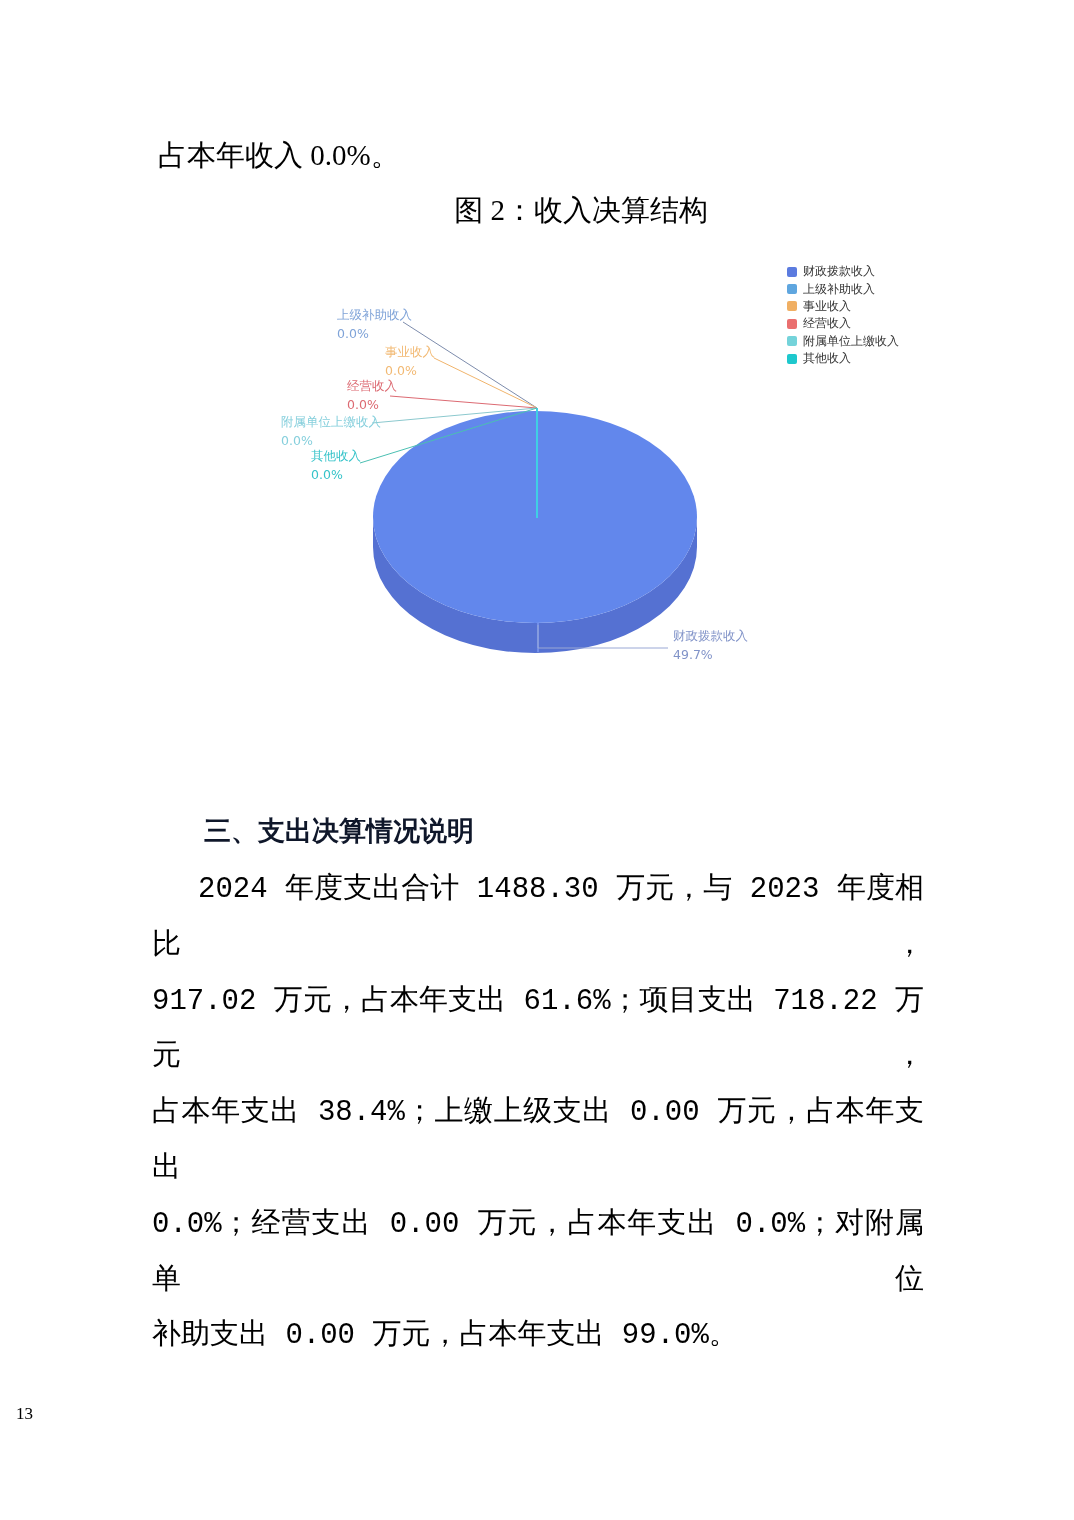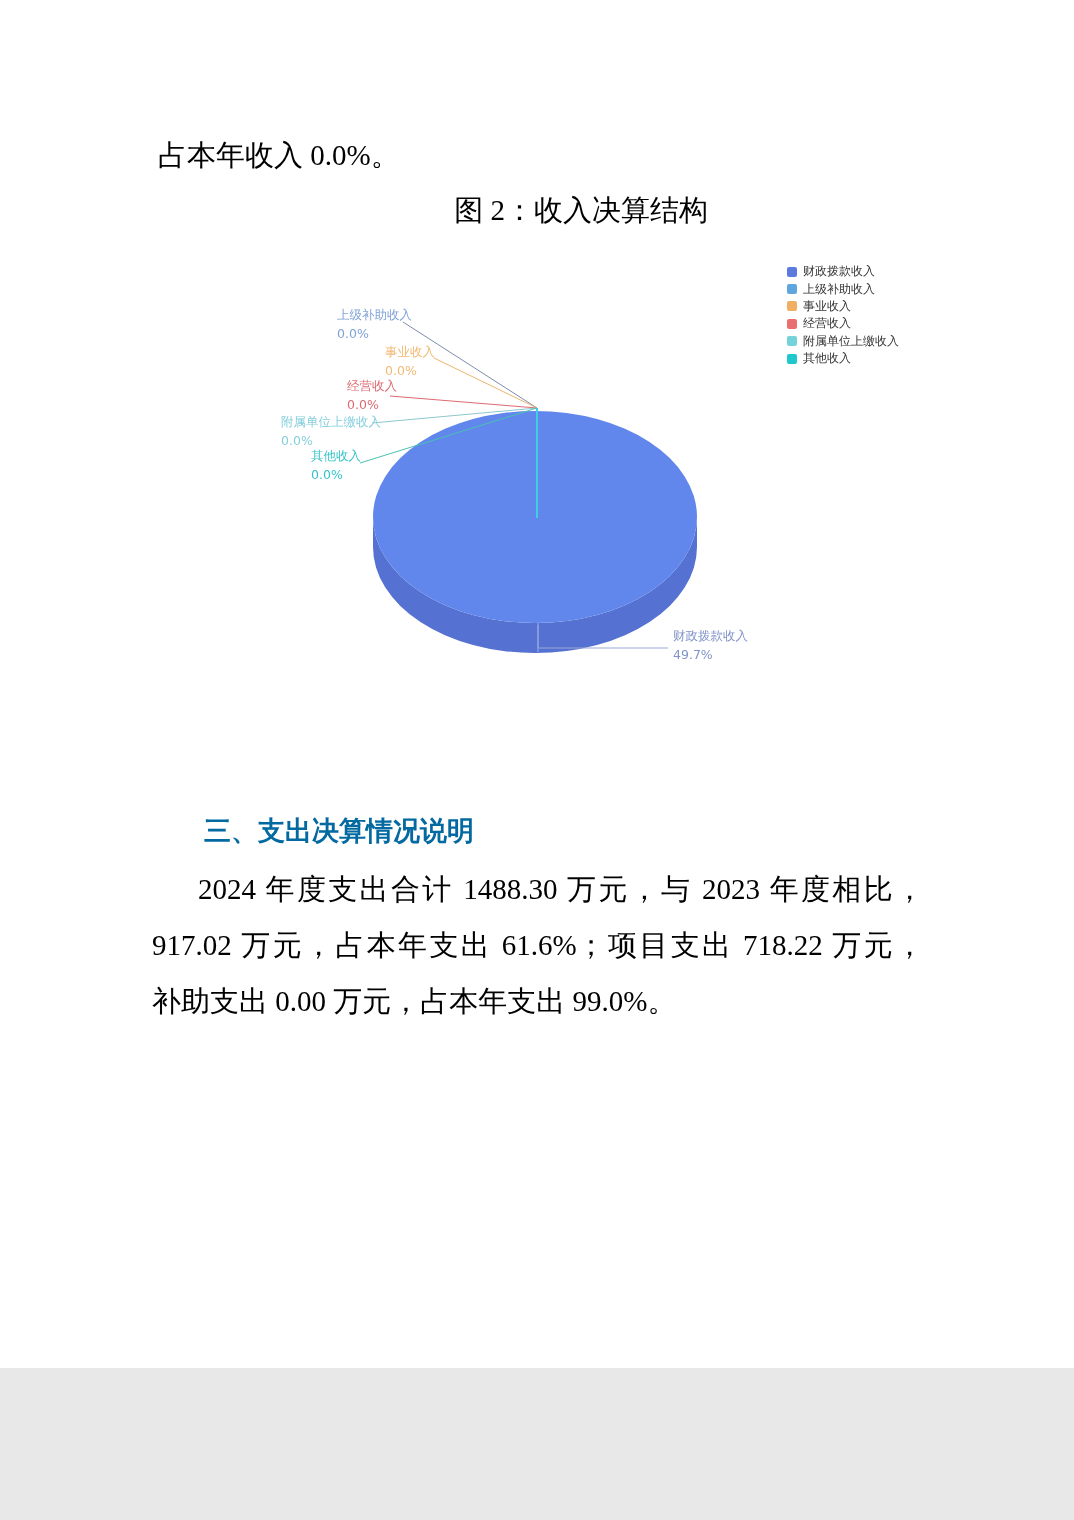--- a/index.html
+++ b/index.html
@@ -1,18 +1,18 @@
 <!DOCTYPE html>
 <html><head>
 <meta charset="utf-8">
 <style>
   html,body{margin:0;padding:0;background:#e8e8e8;}
   .page{
     position:relative;
-    width:1074px;height:1368px;
+    width:1074px;height:1520px;
     margin:0 auto;
     background:#ffffff;
     font-family:"Liberation Serif","DejaVu Serif",serif;
     color:#000;
     overflow:hidden;
   }
   .intro-line{
     position:absolute;left:158px;top:128px;width:770px;
     font-size:29px;line-height:55px;white-space:nowrap;
   }
@@ -36,25 +36,25 @@
   }
   .pl-shangji{left:337px;top:306px;}
   .pl-shiye{left:385px;top:343px;}
   .pl-jingying{left:347px;top:377px;}
   .pl-fushu{left:281px;top:413px;}
   .pl-qita{left:311px;top:447px;}
   .pl-caizheng{left:673px;top:627px;}
   .section-heading{
     position:absolute;left:204px;top:814px;margin:0;
     font-family:"Liberation Sans","DejaVu Sans",sans-serif;
-    font-weight:bold;font-size:27px;line-height:34px;color:#0369a1;
+    font-weight:bold;font-size:27px;line-height:34px;color:#0f172a;
   }
   .body-text{
     position:absolute;left:152px;top:862px;width:772px;
-    font-size:29px;line-height:55.8px;
+    font-size:29px;line-height:55.8px;font-family:Liberation Mono, monospace;
   }
   .body-line{text-align:justify;text-align-last:justify;}
   .body-line.first{text-indent:46px;}
   .body-line.last{text-align-last:left;}
   .page-number{
     position:absolute;left:16px;top:1404px;width:100%;
     text-align:left;font-size:17px;
   }
 </style>
 </head>
@@ -134,18 +134,20 @@
   <div class="pie-label pl-caizheng" style="color: rgb(129, 147, 200);">
     <div>财政拨款收入</div>
     <div>49.7%</div>
   </div>
 
   <h2 class="section-heading">三、支出决算情况说明</h2>
 
   <div class="body-text">
     <div class="body-line first">2024 年度支出合计 1488.30 万元，与 2023 年度相比，</div>
     <div class="body-line">917.02 万元，占本年支出 61.6%；项目支出 718.22 万元，</div>
+    <div class="body-line">占本年支出 38.4%；上缴上级支出 0.00 万元，占本年支出</div>
+    <div class="body-line">0.0%；经营支出 0.00 万元，占本年支出 0.0%；对附属单位</div>
     <div class="body-line last">补助支出 0.00 万元，占本年支出 99.0%。</div>
   </div>
 
   <div class="page-number">13</div>
 
 </div>
 
 </body></html>

